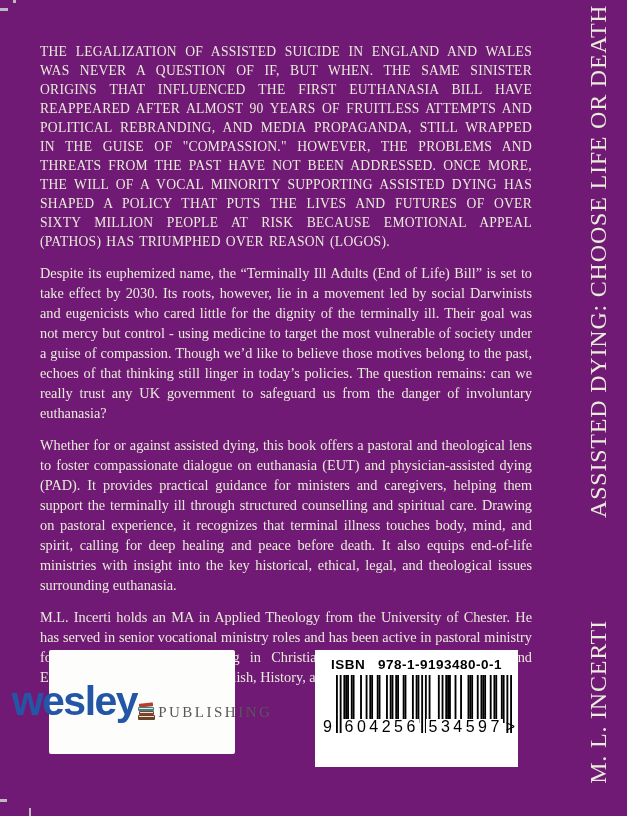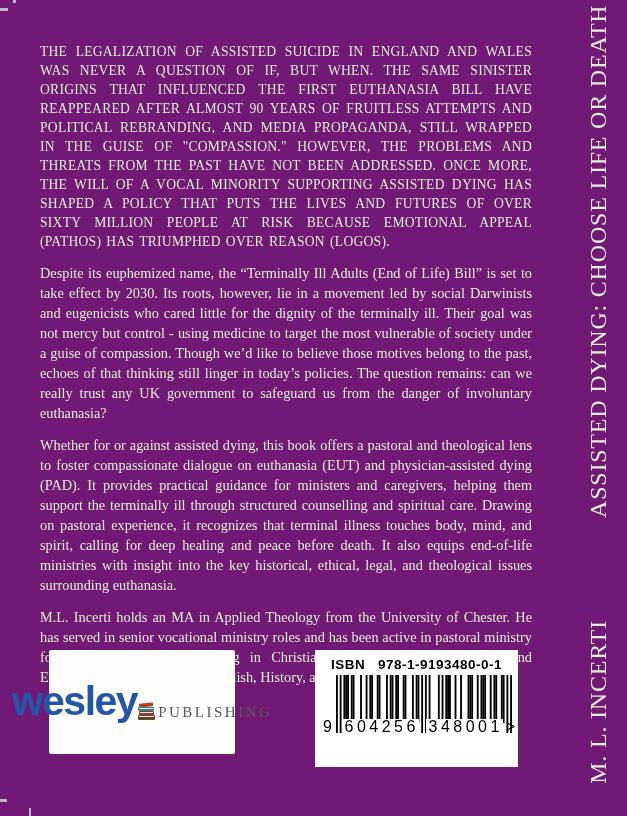--- a/index.html
+++ b/index.html
@@ -161,21 +161,21 @@
           <rect x="85" y="0" width="1" height="48" fill="#000"></rect>
           <rect x="86" y="0" width="1" height="48" fill="#000"></rect>
           <rect x="89" y="0" width="1" height="48" fill="#000"></rect>
           <rect x="90" y="0" width="1" height="48" fill="#000"></rect>
           <rect x="92" y="0" width="1" height="58" fill="#000"></rect>
           <rect x="94" y="0" width="1" height="58" fill="#000"></rect>
         </svg>
 
       <span class="bc-digit bc-9">9</span>
       <span class="bc-digit bc-g1">604256</span>
-      <span class="bc-digit bc-g2">348001</span>
+      <span class="bc-digit bc-g2">534597</span>
       <span class="bc-digit bc-gt">&gt;</span>
     </div>
   </div>
 
   <div class="artifact a1"></div>
   <div class="artifact a2"></div>
   <div class="artifact a3"></div>
   <div class="artifact a4"></div>
 
 </div>

